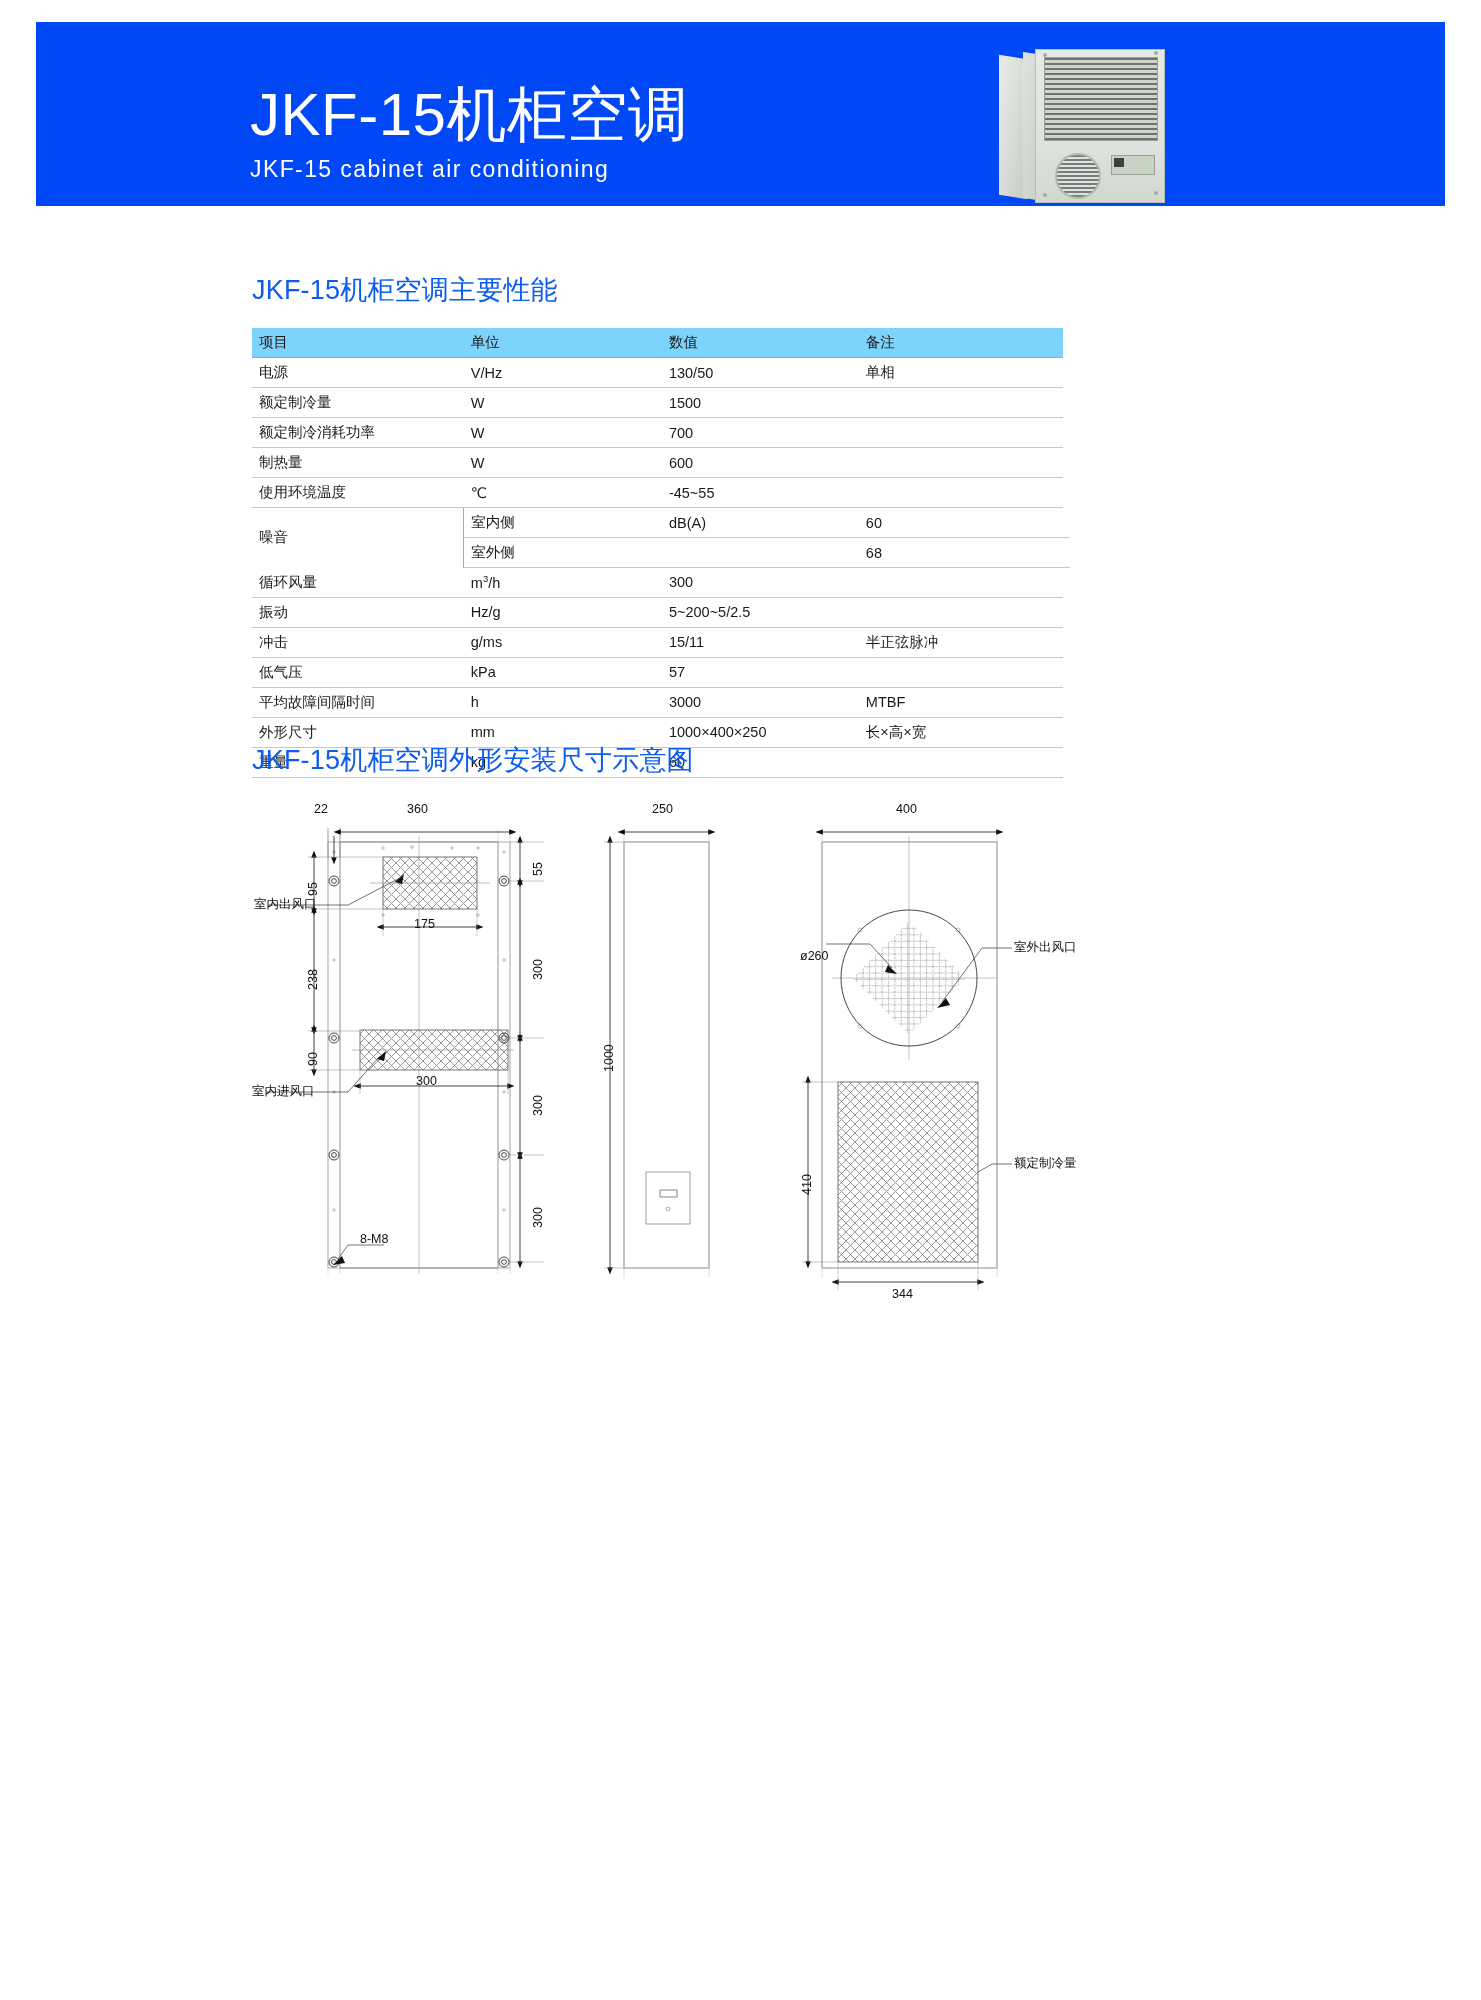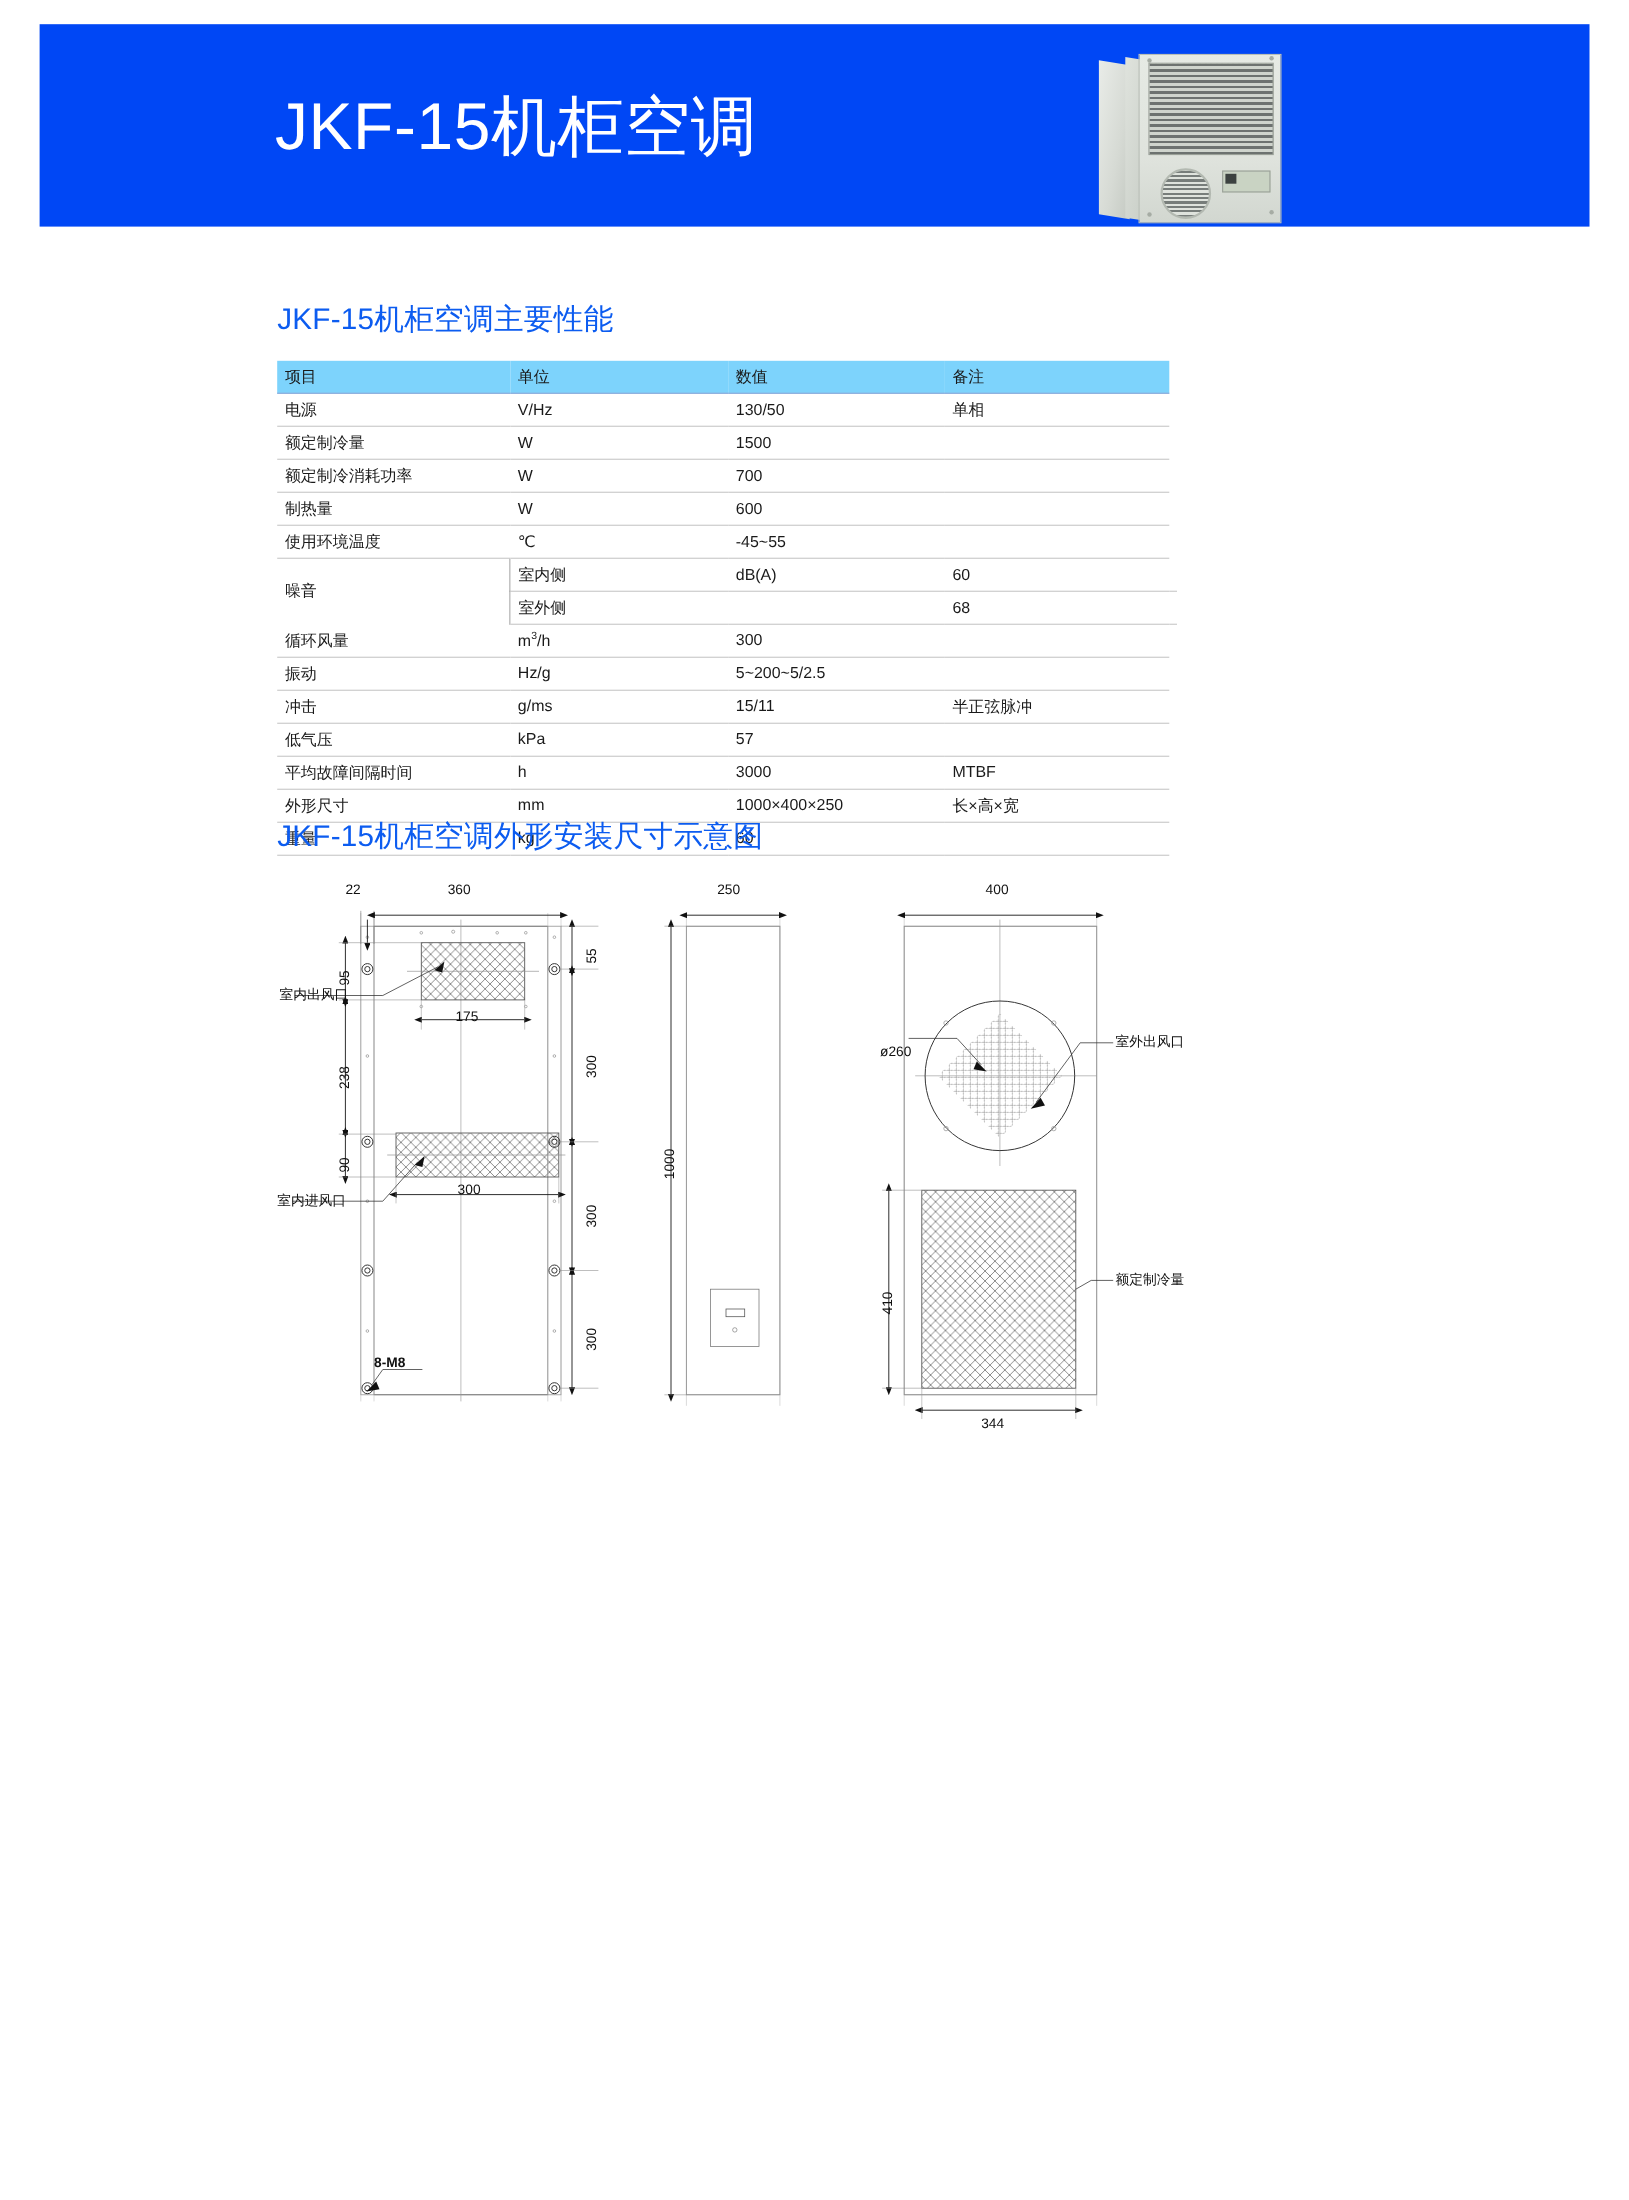--- a/index.html
+++ b/index.html
@@ -213,20 +213,21 @@
     transform: rotate(-90deg);
     transform-origin: left top;
   }
 </style>
 </head>
 <body>
 
 <div class="banner">
   <div class="banner-titles">
     <div class="banner-title-cn">JKF-15机柜空调</div>
+    <div class="banner-title-en">JKF-15 cabinet air conditioning</div>
   </div>
 
   <div class="product-photo">
     <div class="pp-side"></div>
     <div class="pp-side2"></div>
     <div class="pp-body"></div>
     <div class="pp-grille"></div>
     <div class="pp-fan"></div>
     <div class="pp-panel"></div>
     <div class="pp-panel-led"></div>
@@ -545,21 +546,21 @@
   <div class="dwg-num" style="left:162px; top:117px;">175</div>
   <div class="dwg-num vert" style="left:54px;  top:190px;">238</div>
   <div class="dwg-num vert" style="left:54px;  top:266px;">90</div>
   <div class="dwg-num" style="left:164px; top:274px;">300</div>
   <div class="dwg-num vert" style="left:279px; top:180px;">300</div>
   <div class="dwg-num vert" style="left:279px; top:316px;">300</div>
   <div class="dwg-num vert" style="left:279px; top:428px;">300</div>
 
   <div class="dwg-label" style="left:2px;   top:96px;">室内出风口</div>
   <div class="dwg-label" style="left:0px;   top:283px;">室内进风口</div>
-  <div class="dwg-label" style="left:88px;  top:432px;font-weight:bold;">8-M8</div>
+  <div class="dwg-label" style="left:108px;  top:432px;">8-M8</div>
 
   <div class="dwg-num" style="left:400px; top:2px;">250</div>
   <div class="dwg-num vert" style="left:350px; top:272px;">1000</div>
 
   <div class="dwg-num" style="left:644px; top:2px;">400</div>
   <div class="dwg-num" style="left:548px; top:133px;margin-top:16px;">ø260</div>
   <div class="dwg-num vert" style="left:548px; top:395px;">410</div>
   <div class="dwg-num" style="left:640px; top:487px;">344</div>
 
   <div class="dwg-label" style="left:762px; top:139px;">室外出风口</div>

